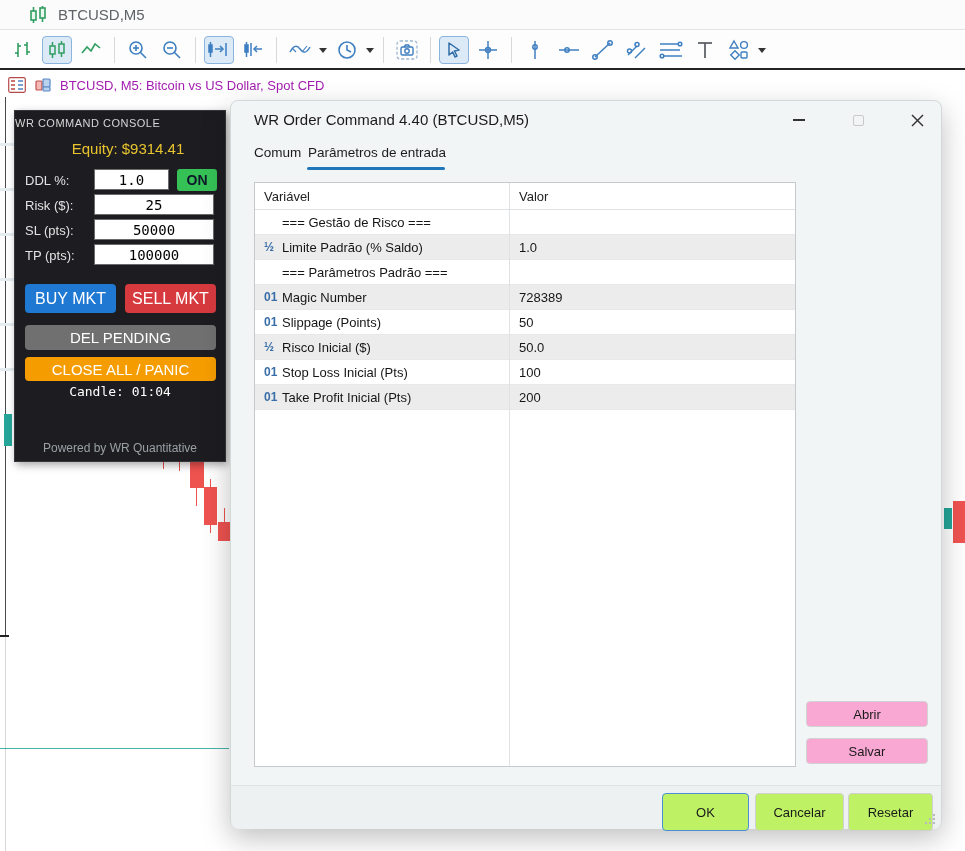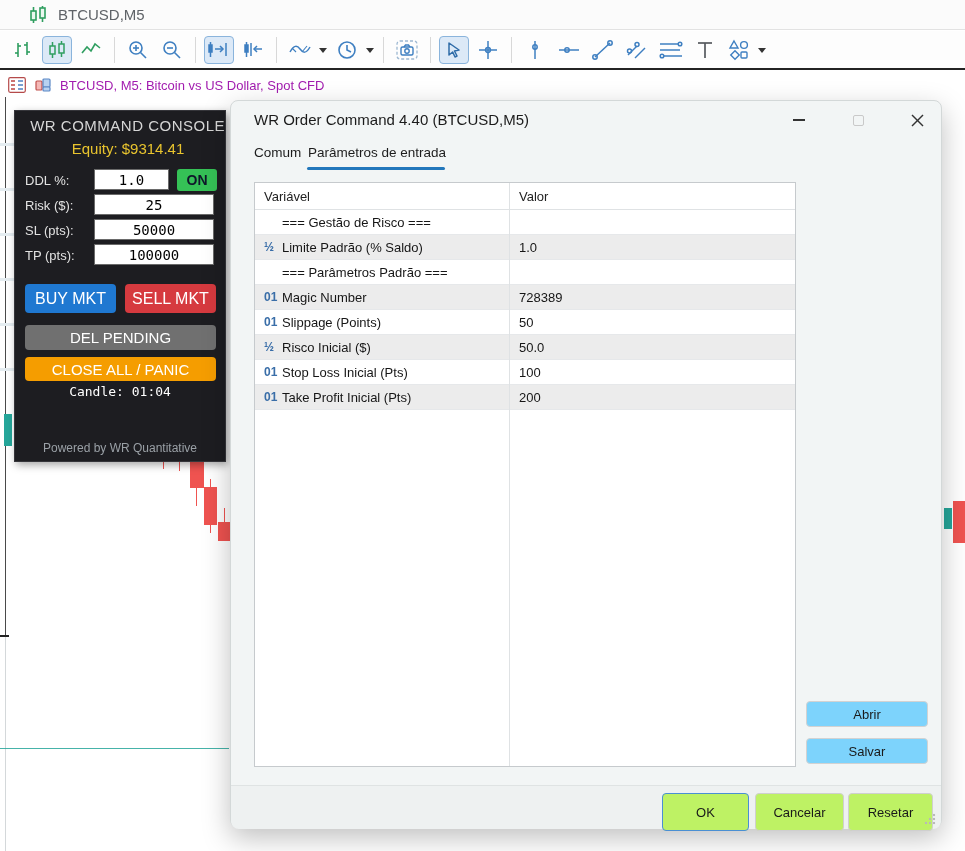--- a/index.html
+++ b/index.html
@@ -28,21 +28,21 @@
   .chart-dash { position:absolute; left:0; top:635px; width:9px; height:2px; background:#222; }
   .grid-band { position:absolute; left:0; width:14px; height:3px; background:#e5edf1; }
   .teal-line { position:absolute; left:0; top:748px; width:229px; height:1px; background:rgba(38,166,154,.85); }
   .candle { position:absolute; }
   .body-red { background:#ef5350; }
   .body-teal { background:#26a69a; }
   .wick-red { background:#ef5350; width:1px; position:absolute; }
 
   
   .console { position:absolute; left:14px; top:110px; width:212px; height:352px; background:#1d1d21; border:1px solid #35353a; box-shadow:2px 3px 8px rgba(0,0,0,.35); color:#e6e6e6; }
-  .console .ctitle { position:absolute; left:0; top:6px; width:100%; text-align:right; font-size:15px; color:#d6d6d6; letter-spacing:.5px; }
+  .console .ctitle { position:absolute; left:0; top:6px; width:100%; text-align:left; font-size:11px; color:#d6d6d6; letter-spacing:.5px; }
   .console .cequity { position:absolute; left:8px; top:29px; width:100%; text-align:center; font-size:15px; color:#e9c42e; }
   .crow-label { position:absolute; left:10px; font-size:13px; color:#e2e2e2; }
   .cinput { position:absolute; height:21px; background:#fff; border:1px solid #6a6a6a; color:#000;
             font-family:"DejaVu Sans Mono", monospace; font-size:14px; text-align:center; padding:0; }
   .on-btn { position:absolute; left:162px; top:58px; width:40px; height:22px; background:#35c156; color:#0f172a; border:none; border-radius:3px; font-size:14px; font-weight:bold; }
   .cbtn { position:absolute; border:none; border-radius:4px; color:#fff; font-family:"Liberation Sans", sans-serif; }
   .buy { left:10px; top:173px; width:91px; height:29px; background:#1f78d1; font-size:16px; }
   .sell { left:110px; top:173px; width:91px; height:29px; background:#d63a3f; font-size:16px; }
   .delp { left:10px; top:214px; width:191px; height:25px; background:#707070; font-size:15px; }
   .panic { left:10px; top:246px; width:191px; height:24px; background:#f59d00; font-size:15px; }
@@ -66,21 +66,21 @@
   .ptable .colsep { position:absolute; left:254px; top:0; width:1px; height:100%; background:#dfe2e4; }
   .thead { display:flex; height:27px; border-bottom:1px solid #dfe2e4; font-size:13px; color:#222; }
   .thead .hc1 { width:254px; padding:6px 0 0 9px; }
   .thead .hc2 { padding:6px 0 0 10px; }
   .trow { display:flex; height:25px; border-bottom:1px solid #e6e8ea; font-size:13px; color:#161616; align-items:center; }
   .trow:nth-child(even) { background:#ececec; }
   .tc1 { width:254px; padding-left:9px; display:flex; align-items:center; overflow:hidden; white-space:nowrap; }
   .tc2 { padding-left:10px; }
   .picon { color:#3a6ea8; font-weight:bold; font-size:12px; width:18px; display:inline-block; flex:0 0 18px; }
 
-  .side-btn { position:absolute; left:575px; width:122px; height:26px; background:#7dd3fc; border:1px solid #d2d2d2; border-radius:4px; font-size:13px; color:#1a1a1a; }
+  .side-btn { position:absolute; left:575px; width:122px; height:26px; background:#f9a8d4; border:1px solid #d2d2d2; border-radius:4px; font-size:13px; color:#1a1a1a; }
   .abrir { top:600px; } .salvar { top:637px; }
 
   .dfooter { position:absolute; left:0; top:684px; width:100%; height:44px; background:#eef1f1; border-top:1px solid #dfe3e3; border-radius:0 0 8px 8px; }
   .fbtn { position:absolute; top:7px; height:38px; background:#bef264; border:1px solid #cfcfcf; border-radius:4px; font-size:13px; color:#1a1a1a; }
   .ok { left:431px; width:87px; border:1.6px solid #4a8fd3; }
   .cancelar { left:524px; width:89px; }
   .resetar { left:617px; width:85px; }
   .grip { position:absolute; right:5px; bottom:4px; width:12px; height:12px;
           background:radial-gradient(circle at 2px 10px,#b9b9b9 1.2px,transparent 1.6px),
                      radial-gradient(circle at 6px 10px,#b9b9b9 1.2px,transparent 1.6px),

